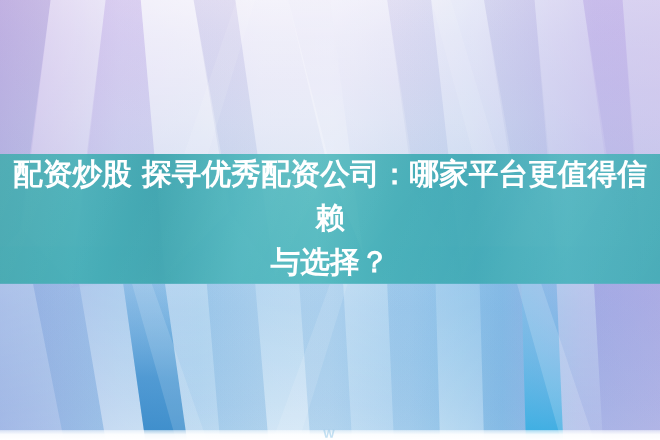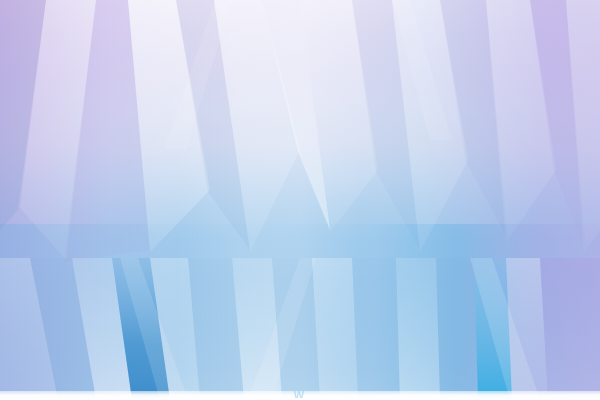--- a/index.html
+++ b/index.html
@@ -223,17 +223,22 @@
       <polygon points="540,258 600,258 600,400 548,400" fill="url(#gPur)" opacity="0.42"></polygon>
 
       <polygon points="120,258 138,258 188,400 160,400" fill="#ffffff" opacity="0.14"></polygon>
       <polygon points="300,258 316,258 272,400 248,400" fill="#ffffff" opacity="0.12"></polygon>
       <polygon points="470,258 492,258 540,400 510,400" fill="#ffffff" opacity="0.16"></polygon>
       <polygon points="215,0 232,0 186,150 164,150" fill="#ffffff" opacity="0.10"></polygon>
       <polygon points="392,0 410,0 452,140 430,140" fill="#ffffff" opacity="0.10"></polygon>
     </svg>
   </div>
 
+  <div class="title-band">
+    <div class="sheen"></div>
+    <p class="title-text">配资炒股 探寻优秀配资公司：哪家平台更值得信赖
+与选择？</p>
+  </div>
 
   <div class="bottom-strip"></div>
   <div class="watermark">W</div>
 
 </div>
 
 </body></html>

